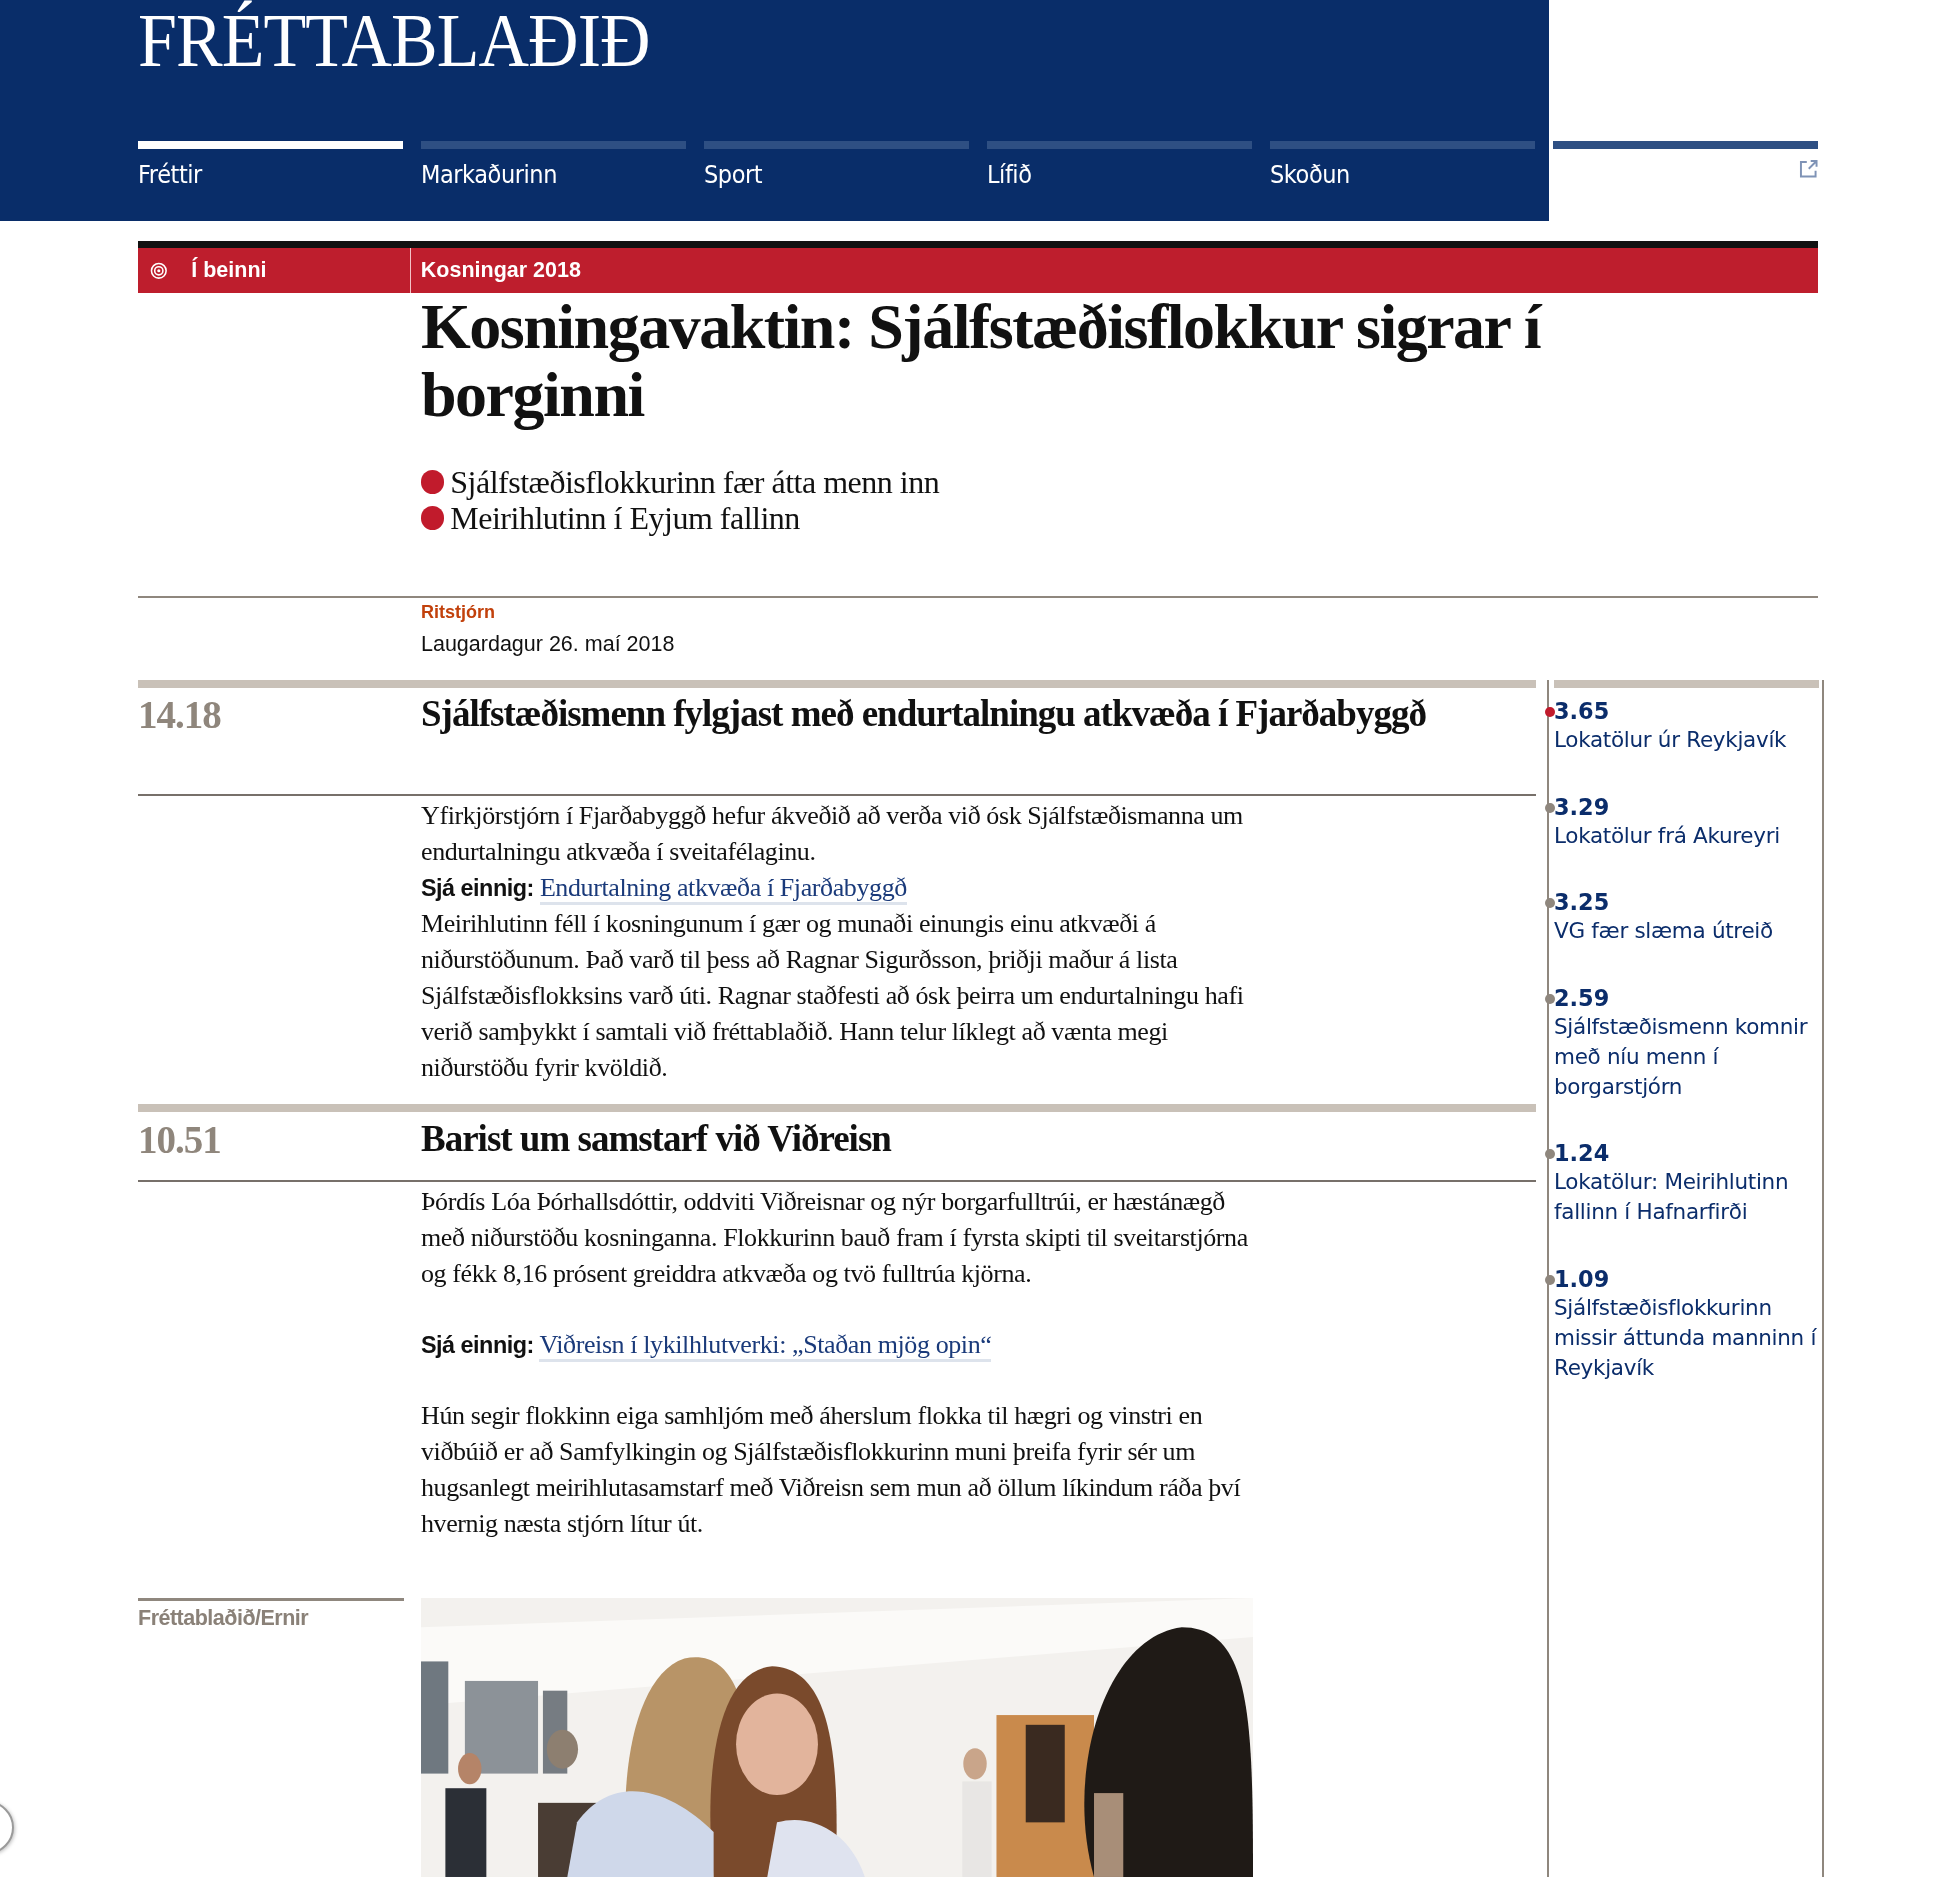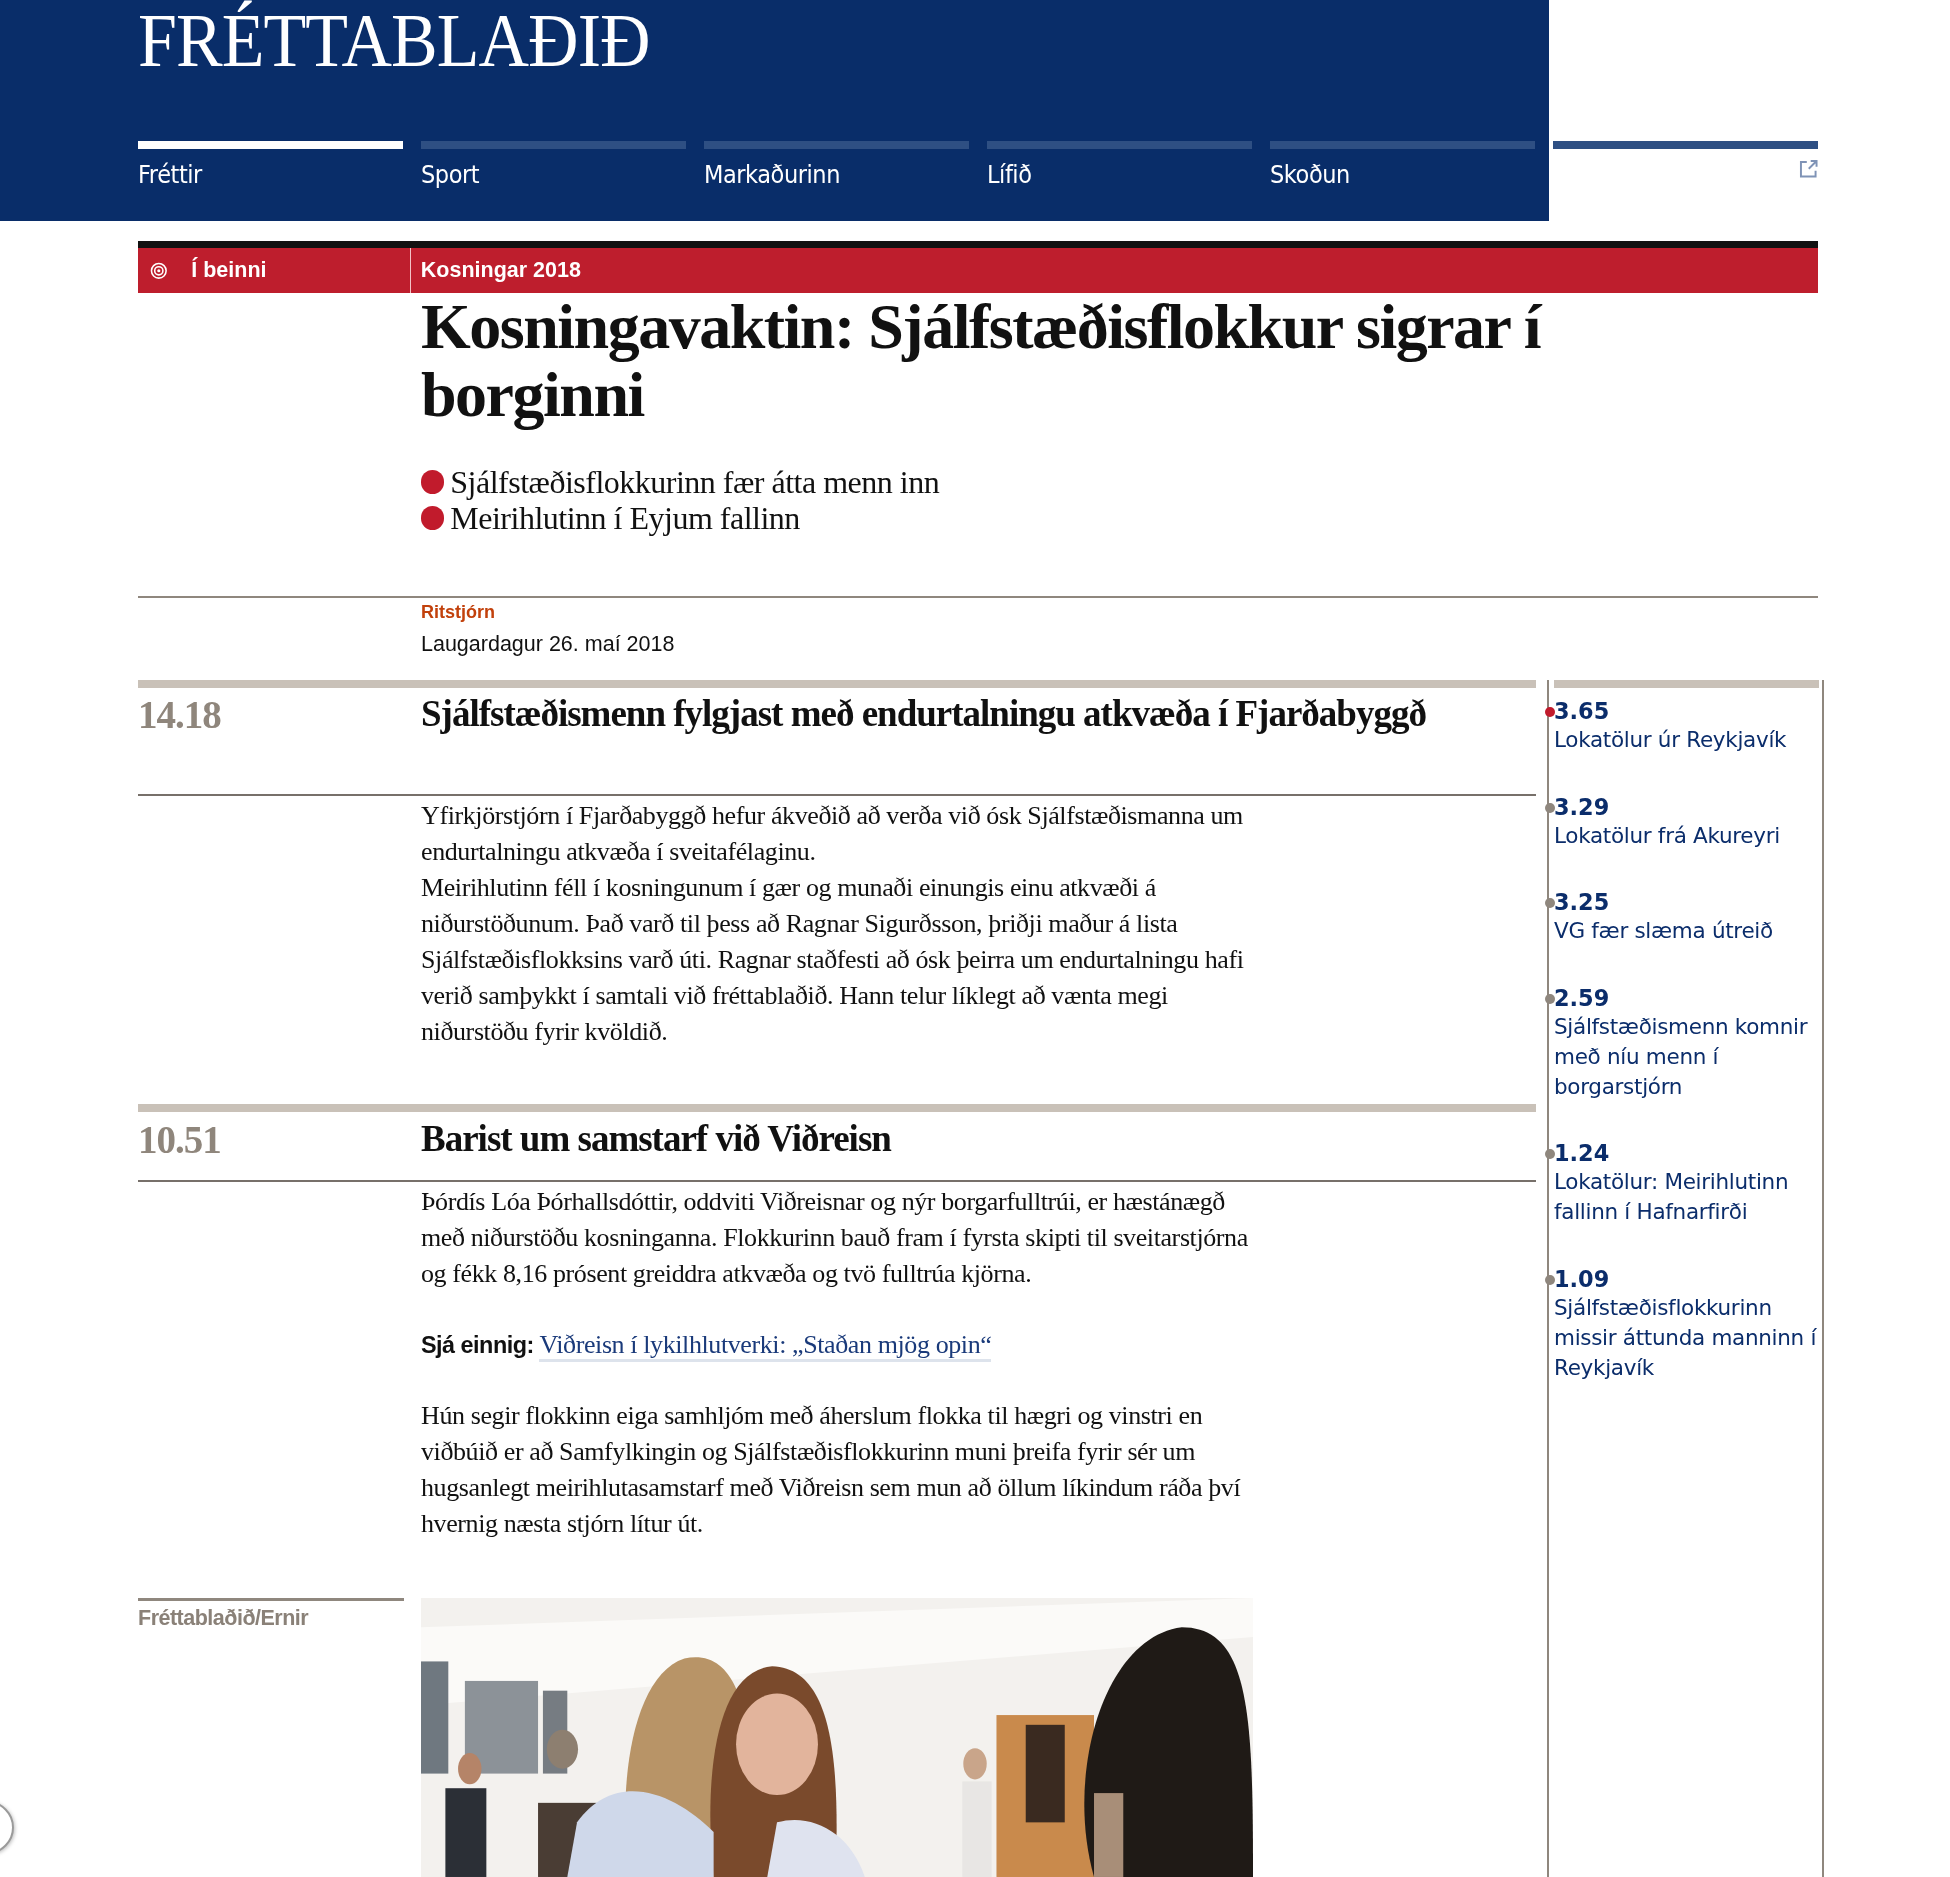--- a/index.html
+++ b/index.html
@@ -81,25 +81,25 @@
     </svg>
   </div>
 
   <nav class="nav">
     <div class="nav-item active">
       <div class="bar"></div>
       <span class="label">Fréttir</span>
     </div>
     <div class="nav-item">
       <div class="bar"></div>
+      <span class="label">Markaðurinn</span>
+    </div>
+    <div class="nav-item">
+      <div class="bar"></div>
       <span class="label">Sport</span>
-    </div>
-    <div class="nav-item">
-      <div class="bar"></div>
-      <span class="label">Markaðurinn</span>
     </div>
     <div class="nav-item">
       <div class="bar"></div>
       <span class="label">Lífið</span>
     </div>
     <div class="nav-item">
       <div class="bar"></div>
       <span class="label">Skoðun</span>
     </div>
     <div class="nav-item">
@@ -141,20 +141,24 @@
 <div class="rule-top"></div>
 <div class="byline-author">Ritstjórn</div>
 <div class="byline-date">Laugardagur 26. maí 2018</div>
 
 <div class="entry-bar" style="top:680px"></div>
 <div class="entry-time" style="top:692px">14.18</div>
 <h2 class="entry-title" style="top:693px">Sjálfstæðismenn fylgjast með endurtalningu atkvæða í Fjarðabyggð</h2>
 <div class="entry-rule" style="top:794px"></div>
 <div class="body-text" style="top:798px">
   <p>Yfirkjörstjórn í Fjarðabyggð hefur ákveðið að verða við ósk Sjálfstæðismanna um endurtalningu atkvæða í sveitafélaginu.</p>
+  <p>
+    <span class="see-also-label">Sjá einnig:</span>
+    <a class="see-also-link">Endurtalning atkvæða í Fjarðabyggð</a>
+  </p>
   <p>Meirihlutinn féll í kosningunum í gær og munaði einungis einu atkvæði á niðurstöðunum. Það varð til þess að Ragnar Sigurðsson, þriðji maður á lista Sjálfstæðisflokksins varð úti. Ragnar staðfesti að ósk þeirra um endurtalningu hafi verið samþykkt  í samtali við fréttablaðið. Hann telur líklegt að vænta megi niðurstöðu fyrir kvöldið.</p>
 </div>
 
 <div class="entry-bar" style="top:1104px"></div>
 <div class="entry-time" style="top:1117px">10.51</div>
 <h2 class="entry-title" style="top:1118px">Barist um samstarf við Viðreisn</h2>
 <div class="entry-rule" style="top:1180px"></div>
 <div class="body-text" style="top:1184px">
   <p>Þórdís Lóa Þórhallsdóttir, oddviti Viðreisnar og nýr borgarfulltrúi, er hæstánægð með niðurstöðu kosninganna. Flokkurinn bauð fram í fyrsta skipti til sveitarstjórna og fékk 8,16 prósent greiddra atkvæða og tvö fulltrúa kjörna.</p>
   <p style="margin-top:35px">

